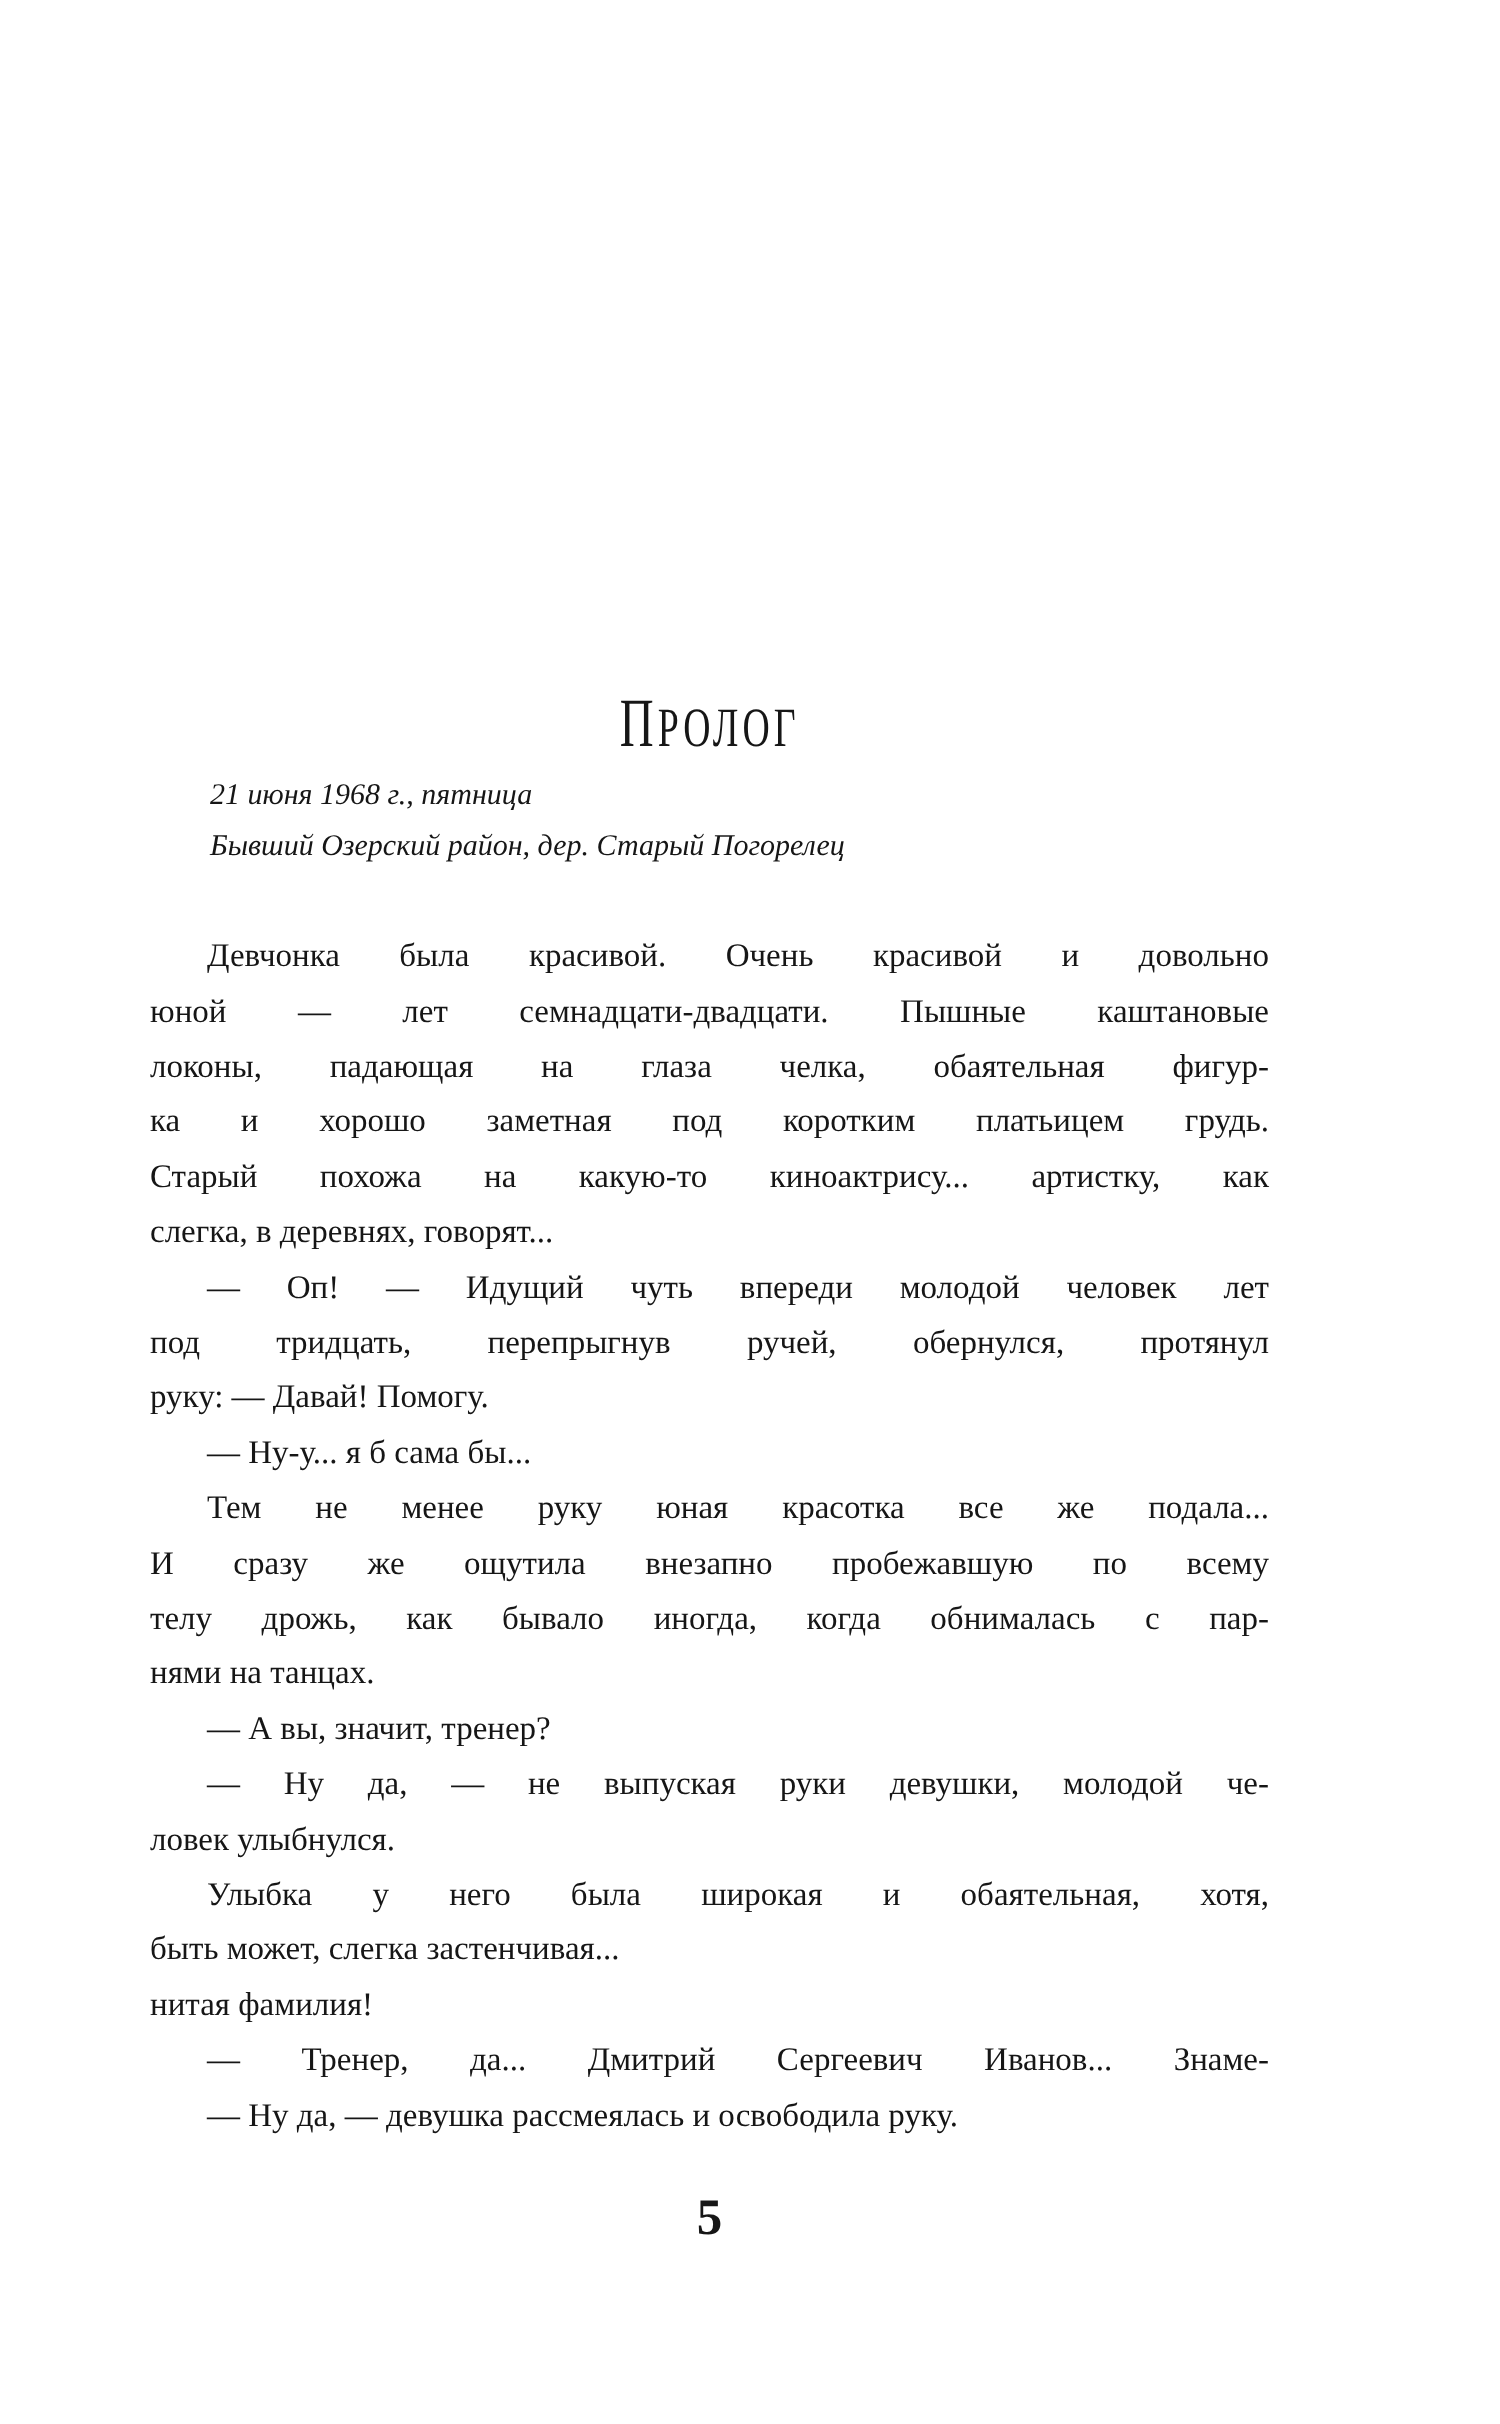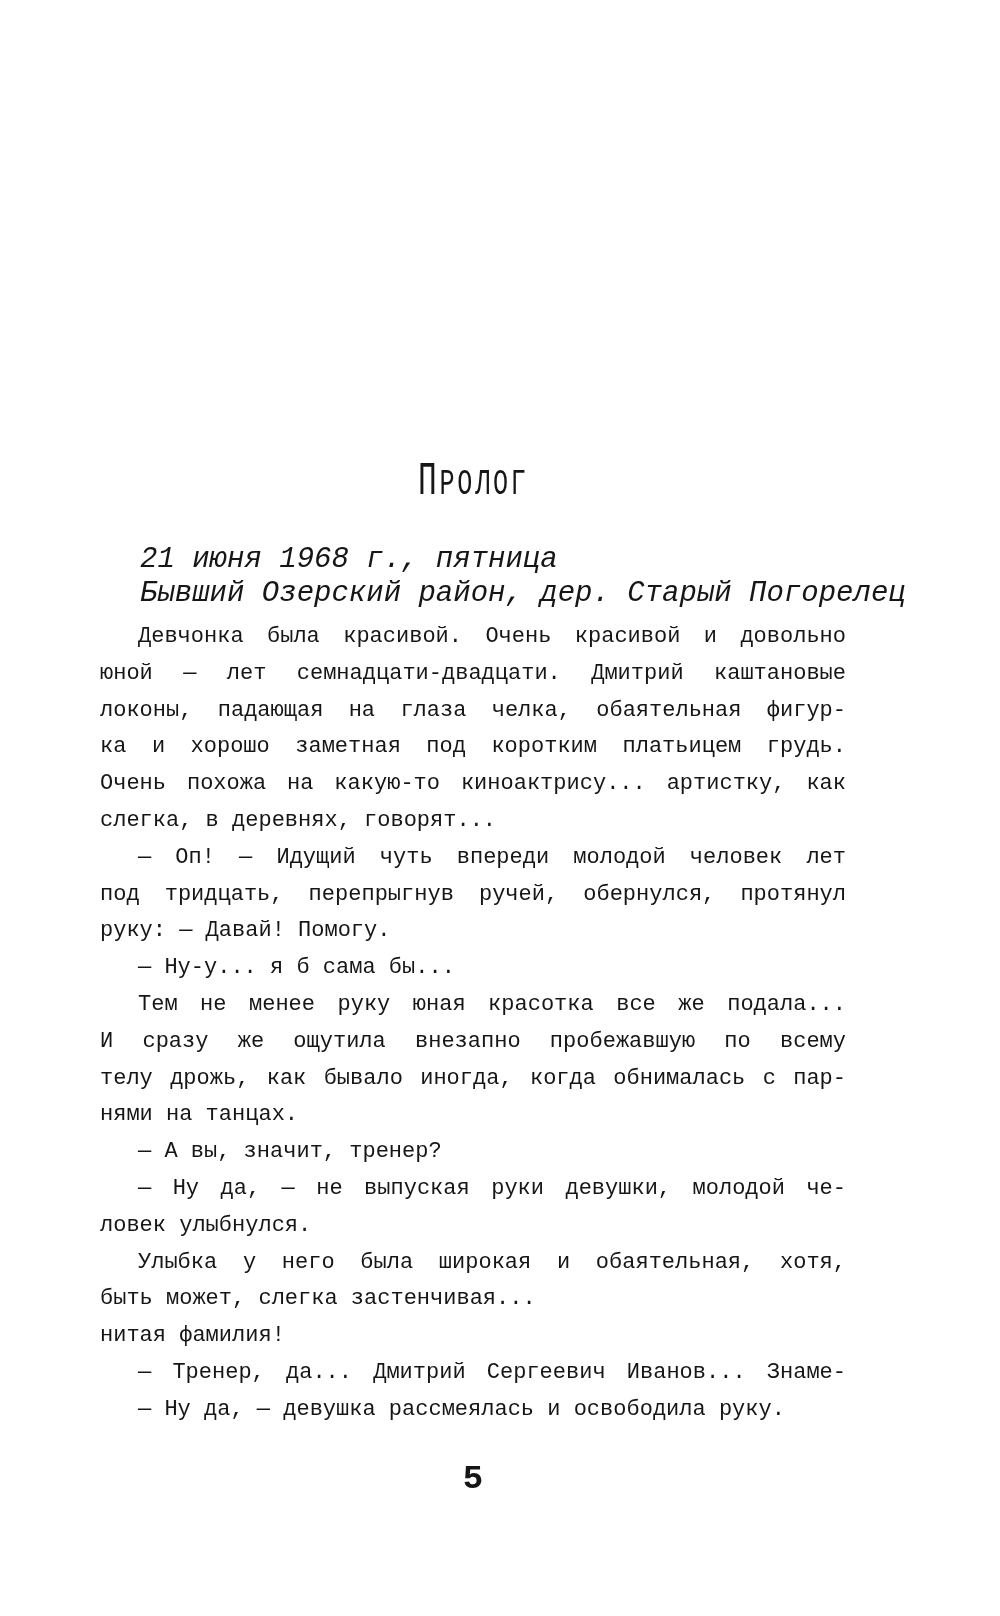--- a/index.html
+++ b/index.html
@@ -6,21 +6,21 @@
     margin: 0;
     padding: 0;
     background: #ffffff;
   }
   .page {
     position: relative;
     width: 1000px;
     height: 1616px;
     background: #ffffff;
     overflow: hidden;
-    font-family: Liberation Mono, monospace;
+    font-family: Liberation Serif, serif;
     color: #161616;
   }
   
   .chapter-title {
     position: absolute;
     top: 458px;
     left: 100px;
     width: 746px;
     height: 50px;
     line-height: 48px;
@@ -33,25 +33,25 @@
     transform: scaleX(0.68);
     transform-origin: 50% 100%;
     letter-spacing: 4px;
     white-space: nowrap;
   }
   .title-initial { font-size: 46px; }
   .title-rest   { font-size: 37px; }
   
   .dateline {
     position: absolute;
-    top: 543px;
+    top: 514px;
     left: 140px;
     width: 706px;
     font-style: italic;
-    font-size: 29px;
+    font-size: 20px;
     line-height: 33.5px;
   }
   .date-line { white-space: nowrap; }
   
   .body-text {
     position: absolute;
     top: 619px;
     left: 100px;
     width: 746px;
     font-size: 22px;
@@ -85,24 +85,24 @@
     <span class="title-inner"><span class="title-initial">П</span><span class="title-rest">РОЛОГ</span></span>
   </h1>
 
   <div class="dateline">
       <div class="date-line">21 июня 1968 г., пятница</div>
       <div class="date-line">Бывший Озерский район, дер. Старый Погорелец</div>
     </div>
 
   <div class="body-text">
       <div class="line indent">Девчонка была красивой. Очень красивой и довольно</div>
-      <div class="line">юной — лет семнадцати-двадцати. Дмитрий каштановые</div>
+      <div class="line">юной — лет семнадцати-двадцати. Пышные каштановые</div>
       <div class="line">локоны, падающая на глаза челка, обаятельная фигур-</div>
       <div class="line">ка и хорошо заметная под коротким платьицем грудь.</div>
-      <div class="line">Очень похожа на какую-то киноактрису... артистку, как</div>
+      <div class="line">Старый похожа на какую-то киноактрису... артистку, как</div>
       <div class="line last">слегка, в деревнях, говорят...</div>
       <div class="line indent">— Оп! — Идущий чуть впереди молодой человек лет</div>
       <div class="line">под тридцать, перепрыгнув ручей, обернулся, протянул</div>
       <div class="line last">руку: — Давай! Помогу.</div>
       <div class="line indent last">— Ну-у... я б сама бы...</div>
       <div class="line indent">Тем не менее руку юная красотка все же подала...</div>
       <div class="line">И сразу же ощутила внезапно пробежавшую по всему</div>
       <div class="line">телу дрожь, как бывало иногда, когда обнималась с пар-</div>
       <div class="line last">нями на танцах.</div>
       <div class="line indent last">— А вы, значит, тренер?</div>

